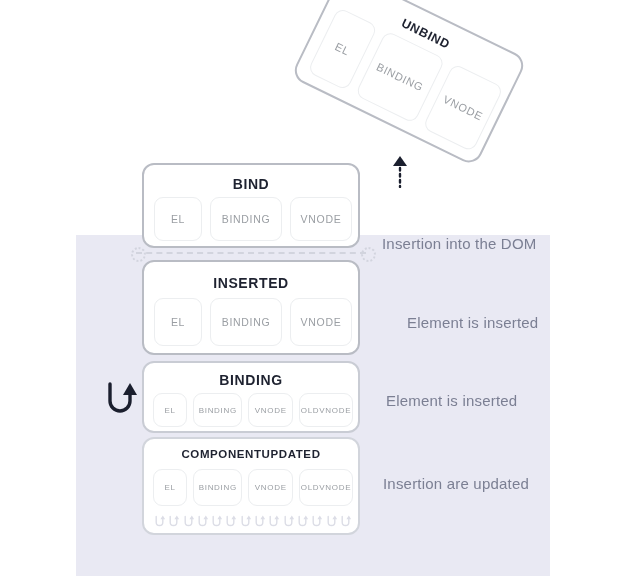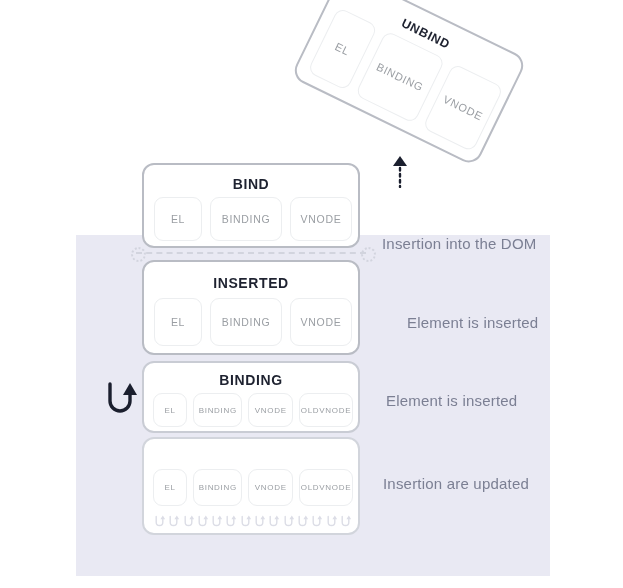--- a/index.html
+++ b/index.html
@@ -210,20 +210,21 @@
   </div>
 
   <div class="uturn">
     <svg width="38" height="40" viewBox="0 0 38 40">
       <path d="M8 5 L8 22 A10 10 0 0 0 28 22 L28 14" fill="none" stroke="#1b1f2e" stroke-width="3.4" stroke-linecap="round"></path>
       <path d="M28 4 L35 16 L21 16 Z" fill="#1b1f2e"></path>
     </svg>
   </div>
 
   <div class="card compupd-card">
+    <div class="card-title">COMPONENTUPDATED</div>
     <div class="chips">
       <div class="chip el">EL</div>
       <div class="chip binding">BINDING</div>
       <div class="chip vnode">VNODE</div>
       <div class="chip oldvnode">OLDVNODE</div>
     </div>
     <div class="mini-arrows" id="mini-arrows">
         <svg width="12" height="16" viewBox="0 0 12 16">
           <path d="M2.2 3.4 L2.2 9.2 A3.3 3.3 0 0 0 8.8 9.2 L8.8 5.6" fill="none" stroke="#dcdde6" stroke-width="1.4" stroke-linecap="round"></path>
           <path d="M8.8 2.4 L11.2 6.2 L6.4 6.2 Z" fill="#dcdde6"></path>

